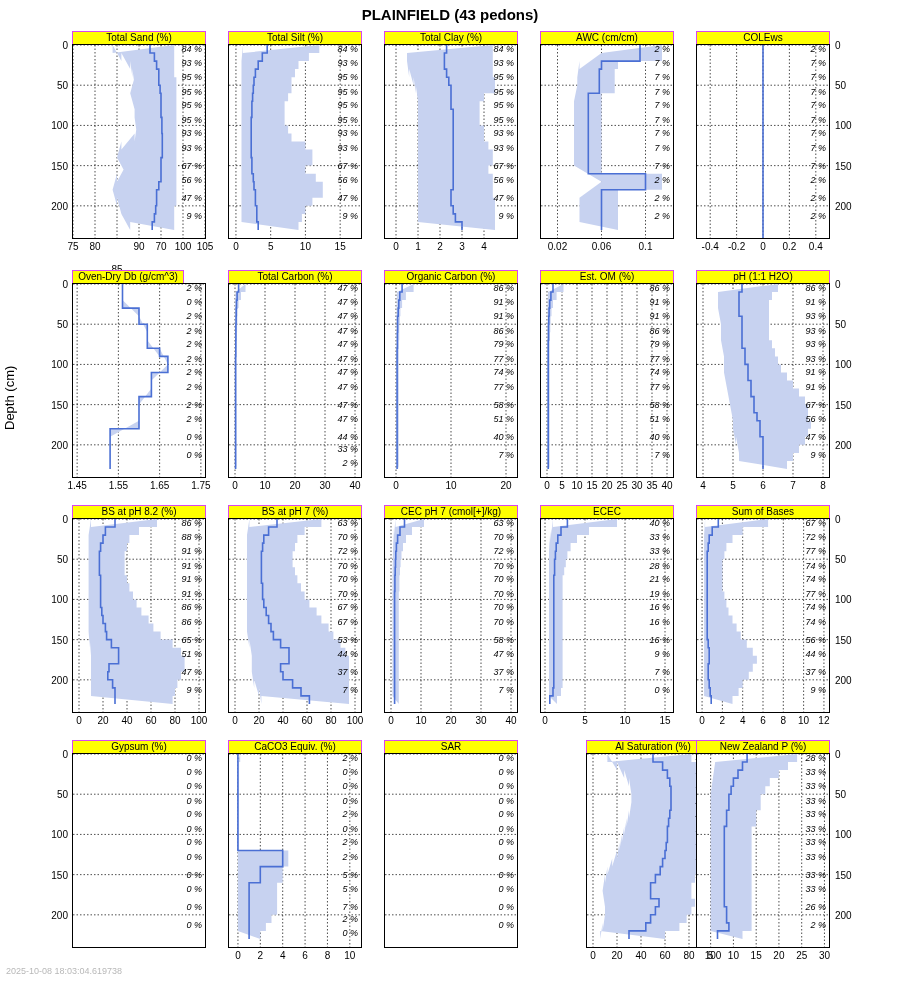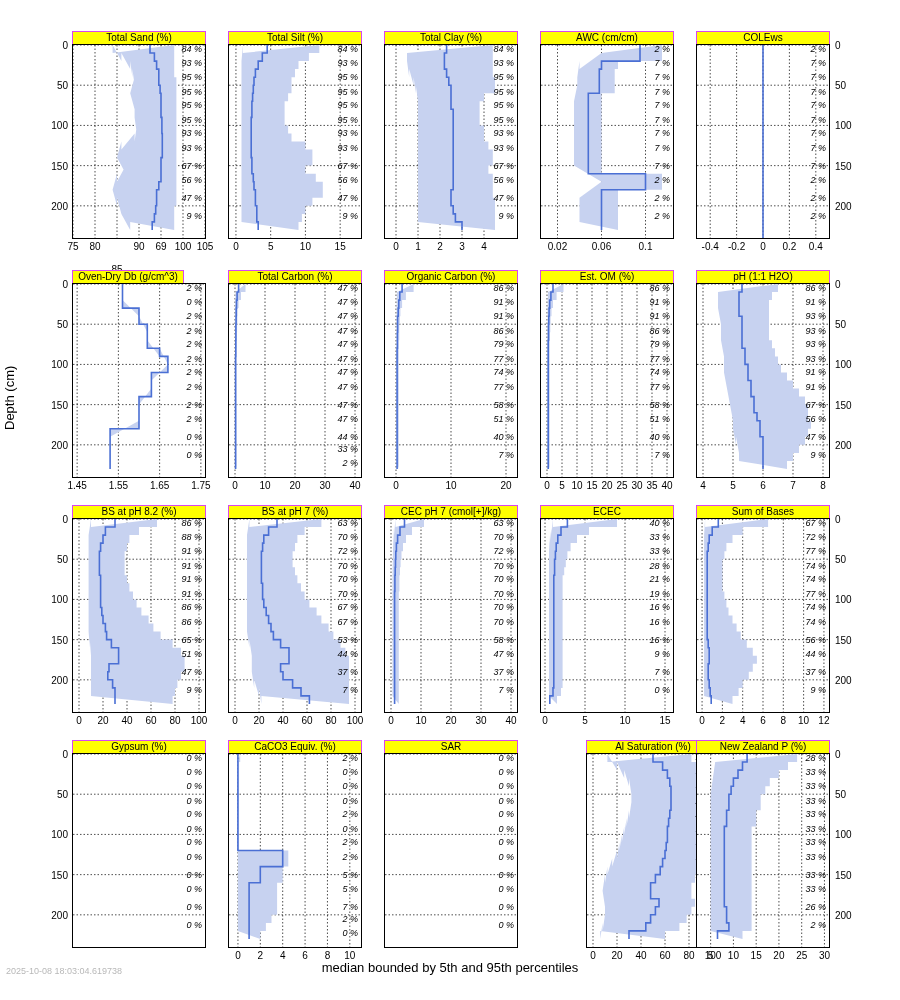--- a/index.html
+++ b/index.html
@@ -99,22 +99,22 @@
     right: 0;
     transform: translateY(-50%);
     white-space: nowrap;
   }
 </style>
 </head>
 <body>
 
 <div id="root">
 
+  <div id="main-title">PLAINFIELD (43 pedons)</div>
   <div id="ylabel">Depth (cm)</div>
-  <div id="footer-caption">median bounded by 5th and 95th percentiles</div>
   <div id="timestamp">2025-10-08 18:03:04.619738</div>
 
   <div id="panels">
       <div class="panel" style="left: 72px; top: 31px; width: 134px; height: 209px;">
         <div class="panel-title">Total Sand (%)</div>
         <div class="plot-box" style="width: 134px; height: 195px;">
           <svg class="plot-svg" width="132" height="193" viewBox="0 0 132 193">
             <line x1="0" x2="0" y1="0" y2="193" stroke="#000" stroke-width="0.7" stroke-dasharray="1.5,2"></line>
             <line x1="22" x2="22" y1="0" y2="193" stroke="#000" stroke-width="0.7" stroke-dasharray="1.5,2"></line>
             <line x1="44" x2="44" y1="0" y2="193" stroke="#000" stroke-width="0.7" stroke-dasharray="1.5,2"></line>
@@ -150,21 +150,21 @@
           <span style="top: 41.2083px; right: 0px;">50</span>
           <span style="top: 81.4167px; right: 0px;">100</span>
           <span style="top: 121.625px; right: 0px;">150</span>
           <span style="top: 161.833px; right: 0px;">200</span>
         </div>
         <div class="xticklabels" style="left: 1px; top: 210px; width: 132px; height: 14px;">
           <span style="left: 0px; top: 0px;">75</span>
           <span style="left: 22px; top: 0px;">80</span>
           <span style="left: 44px; top: 0px; margin-top: 23px;">85</span>
           <span style="left: 66px; top: 0px;">90</span>
-          <span style="left: 88px; top: 0px;">69</span>
+          <span style="left: 88px; top: 0px;">70</span>
           <span style="left: 110px; top: 0px;">100</span>
           <span style="left: 132px; top: 0px;">105</span>
         </div>
       </div>
       <div class="panel" style="left: 228px; top: 31px; width: 134px; height: 209px;">
         <div class="panel-title">Total Silt (%)</div>
         <div class="plot-box" style="width: 134px; height: 195px;">
           <svg class="plot-svg" width="132" height="193" viewBox="0 0 132 193">
             <line x1="6.947368421052631" x2="6.947368421052631" y1="0" y2="193" stroke="#000" stroke-width="0.7" stroke-dasharray="1.5,2"></line>
             <line x1="41.68421052631579" x2="41.68421052631579" y1="0" y2="193" stroke="#000" stroke-width="0.7" stroke-dasharray="1.5,2"></line>

